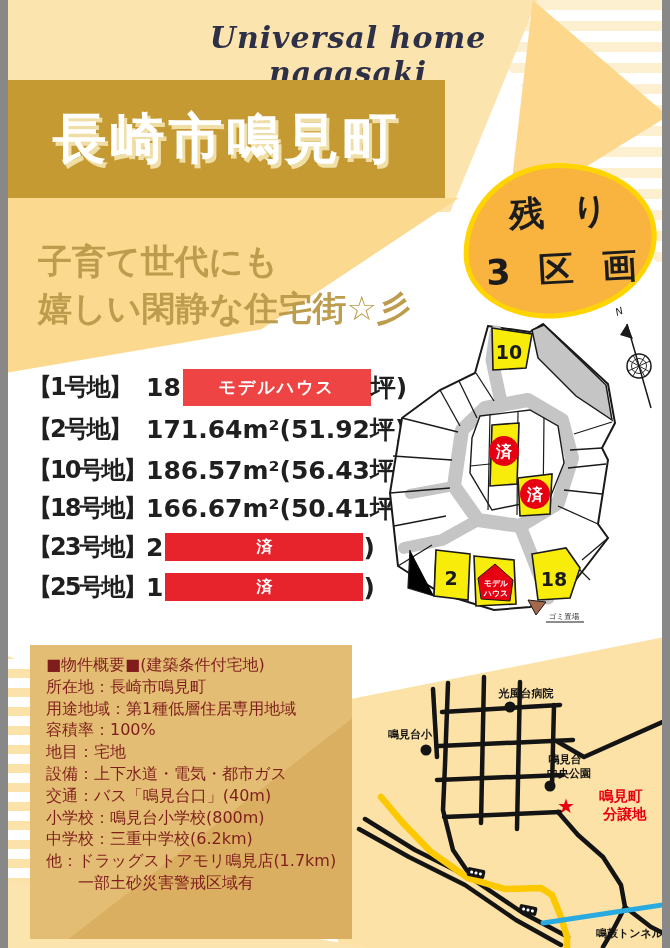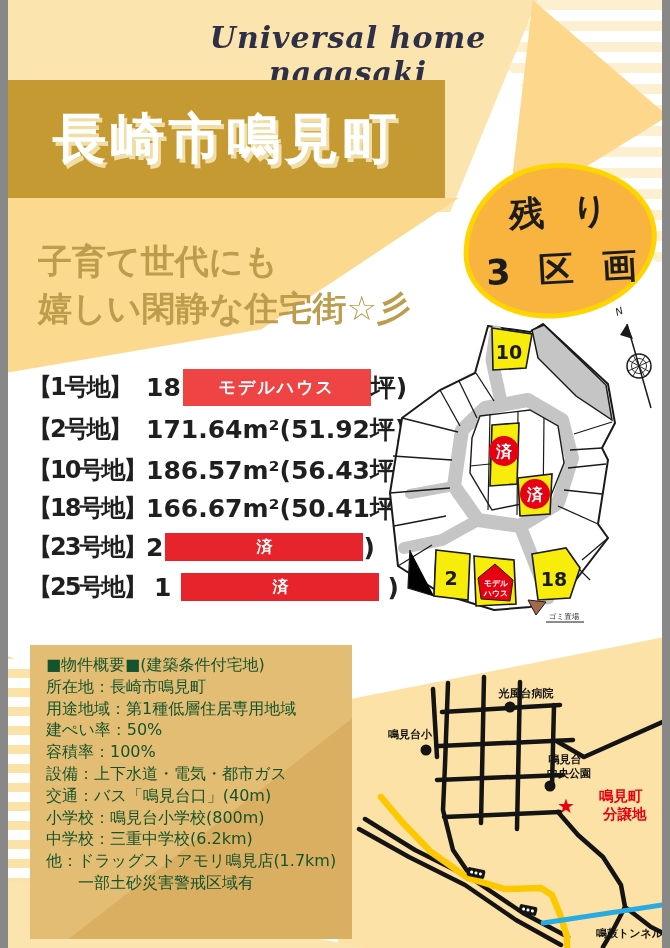--- a/index.html
+++ b/index.html
@@ -87,38 +87,38 @@
     width:188px; height:37px; margin-left:2px; background:#ef4444;
     color:#fff; font-size:17px; font-weight:bold;
     display:flex; align-items:center; justify-content:center; letter-spacing:2px;
   }
   .banner-sold {
     width:198px; height:28px; margin-left:2px; background:#e7242b;
     color:#fff; font-size:16px; font-weight:bold;
     display:flex; align-items:center; justify-content:center;
   }
   .row-1 { top:367px; } .row-2 { top:409px; } .row-3 { top:450px; }
-  .row-4 { top:488px; } .row-5 { top:527px; } .row-6 { top:567px;gap:8px; }
+  .row-4 { top:488px; } .row-5 { top:527px; } .row-6 { top:567px; }
 
   
   .plot-map { position:absolute; left:372px; top:298px; width:298px; height:330px; }
   .area-map { position:absolute; left:345px; top:645px; width:325px; height:303px; }
 
   
   .overview {
     position:absolute; left:22px; top:645px; width:322px; height:294px;
     background:#e3bd73; padding:9px 0 0 16px; overflow:hidden;
   }
   .ov-shade {
     position:absolute; left:0; top:0; right:0; bottom:0;
     background:rgba(203,150,62,.35);
     clip-path:polygon(100% 25%, 100% 100%, 12% 100%);
     pointer-events:none;
   }
-  .ov-line { position:relative; color:#14532d; font-size:16px; line-height:21.8px; white-space:nowrap; }
+  .ov-line { position:relative; color:#7f1d1d; font-size:16px; line-height:21.8px; white-space:nowrap; }
 </style>
 </head>
 <body>
 
 <div class="page">
 
   <div class="stripes-tr"></div>
   <div class="cream-header"></div>
   <div class="accent-tri"></div>
   <div class="yellow-wedge"></div>
@@ -248,22 +248,22 @@
       <path d="M247,26 L253,41 L240,37 Z" fill="#1a1a1a" stroke="none"></path>
       <text x="237" y="18" font-size="10" font-style="italic" fill="#1a1a1a" stroke="none" transform="rotate(-22 237 18)">N</text>
     </g>
   </svg>
 
   <div class="overview">
     <div class="ov-shade"></div>
     <div class="ov-line">■物件概要■(建築条件付宅地)</div>
     <div class="ov-line">所在地：長崎市鳴見町</div>
     <div class="ov-line">用途地域：第1種低層住居専用地域</div>
-    <div class="ov-line">建ぺい率：50%</div>
     <div class="ov-line">容積率：100%</div>
+    <div class="ov-line">地目：宅地</div>
     <div class="ov-line">設備：上下水道・電気・都市ガス</div>
     <div class="ov-line">交通：バス「鳴見台口」(40m)</div>
     <div class="ov-line">小学校：鳴見台小学校(800m)</div>
     <div class="ov-line">中学校：三重中学校(6.2km)</div>
     <div class="ov-line">他：ドラッグストアモリ鳴見店(1.7km)</div>
     <div class="ov-line">　　一部土砂災害警戒区域有</div>
   </div>
 
   <svg class="area-map" viewBox="0 0 325 303">
     <g stroke="#141414" stroke-width="4.5" fill="none" stroke-linecap="round" stroke-linejoin="round">

